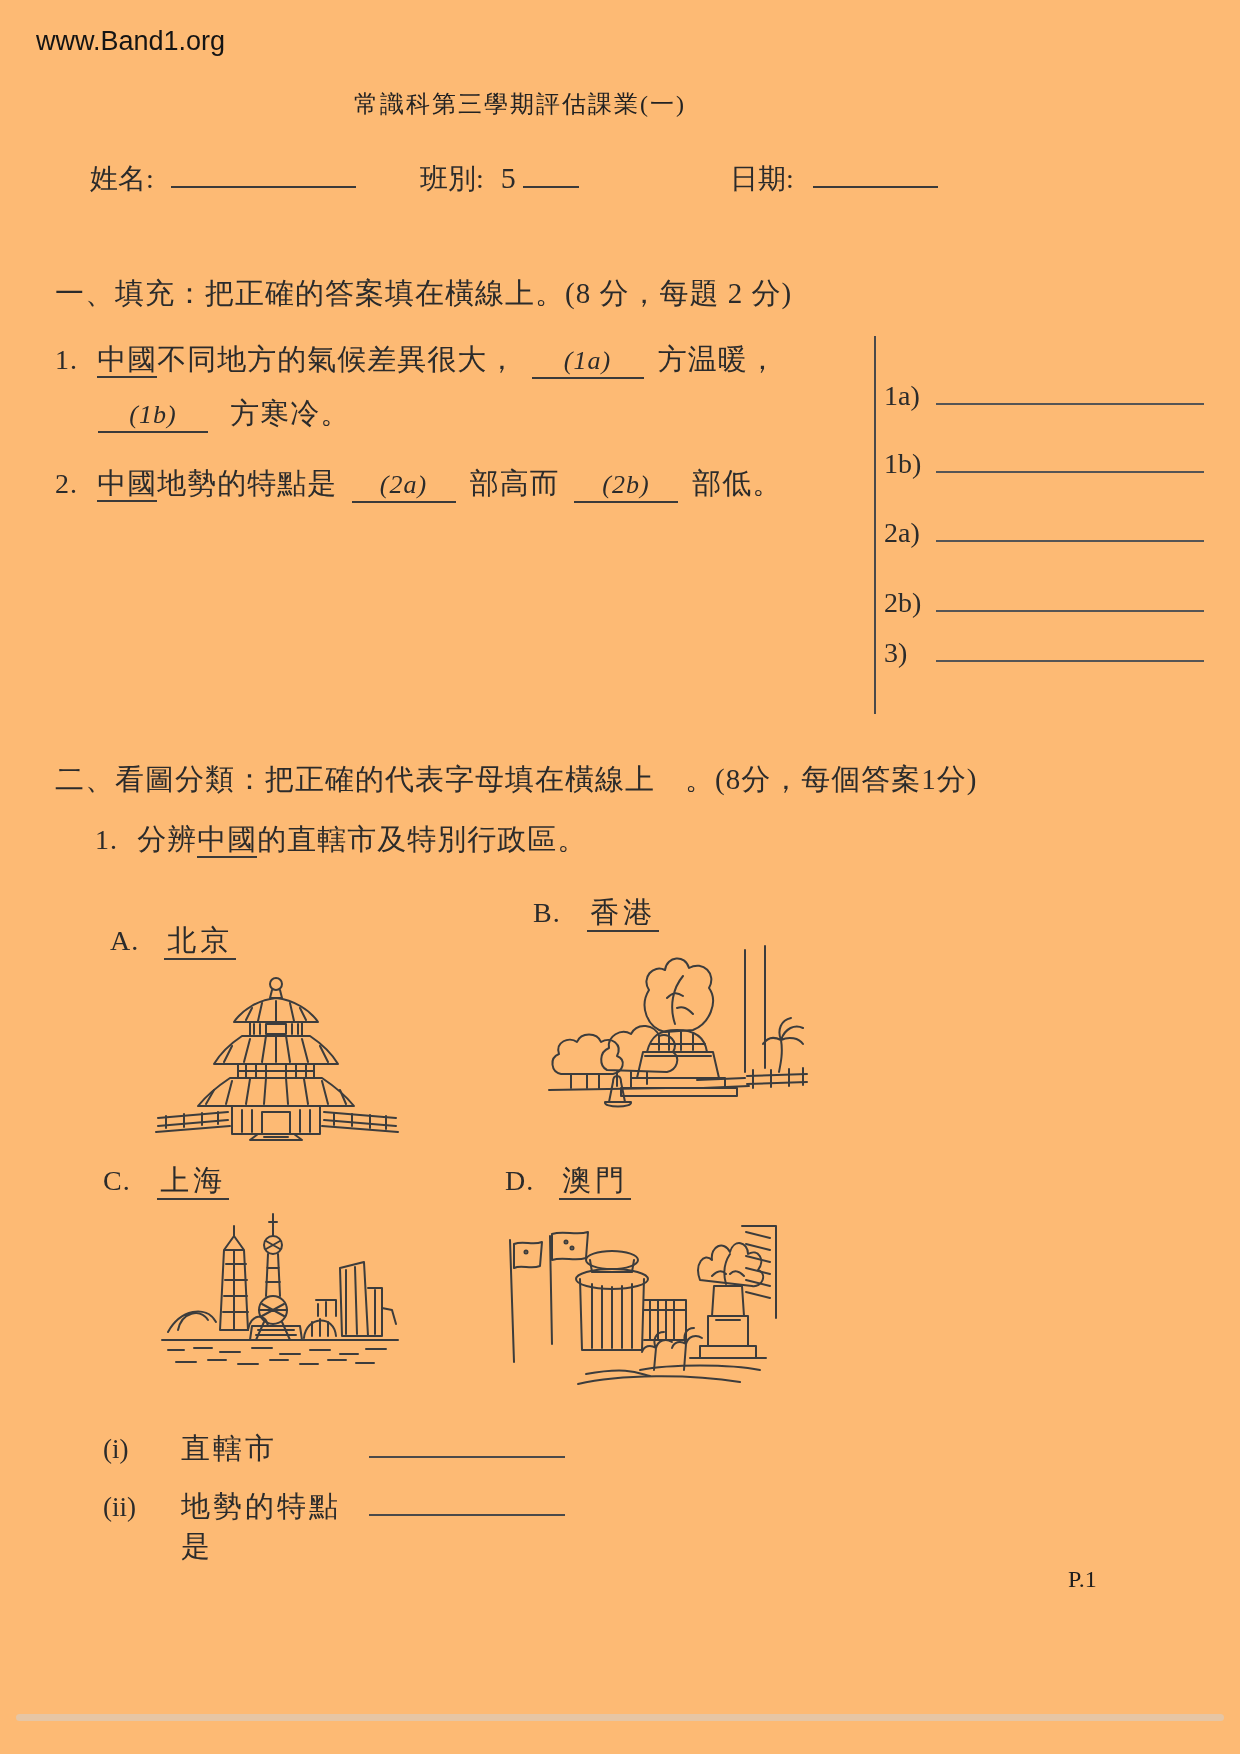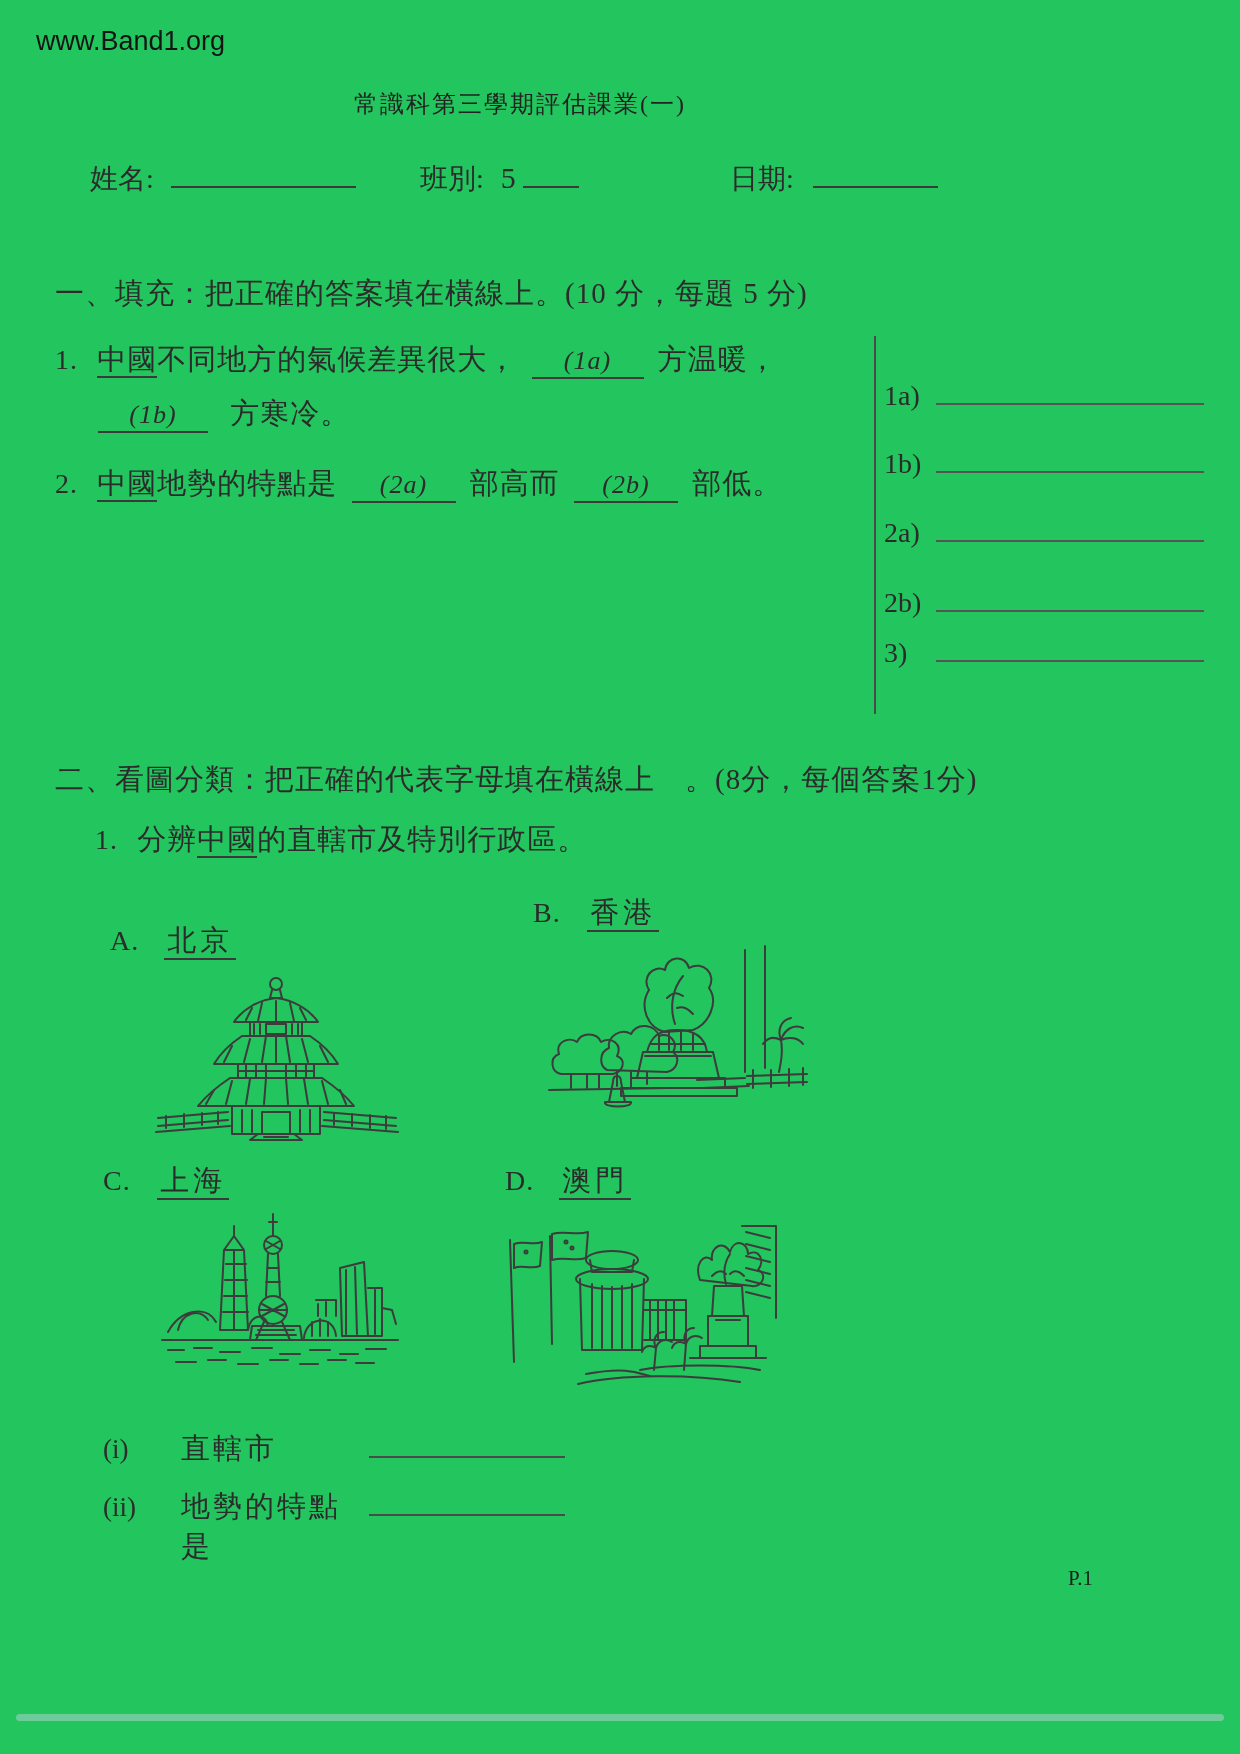--- a/index.html
+++ b/index.html
@@ -1,18 +1,18 @@
 <!DOCTYPE html>
 <html><head>
 <meta charset="utf-8">
 <style>
   html,body{margin:0;padding:0;background:#ffffff;}
   #page{
     position:relative;width:1240px;height:1754px;margin:0 auto;
-    background:#22c55e;overflow:hidden;
+    background:#fdba74;overflow:hidden;
     font-family:"Liberation Serif", serif;color:#2b2b2b;
   }
   .abs{position:absolute;}
   .watermark{font-family:"Liberation Sans", sans-serif;font-size:27px;color:#141414;}
   .doc-title{font-size:24px;letter-spacing:2px;color:#222;}
   .field-row{font-size:28px;white-space:nowrap;}
   .blankline{display:inline-block;border-bottom:2px solid #3a3a3a;height:1em;vertical-align:baseline;}
   .blank-labeled{display:inline-block;border-bottom:2px solid #3a3a3a;text-align:center;
     font-size:26px;padding:0 6px 1px 6px;margin:0 6px;color:#2b2b2b;font-style:italic;}
   .sec-heading{font-size:29px;letter-spacing:1px;white-space:nowrap;}
@@ -23,21 +23,21 @@
   .ans-row{display:flex;align-items:baseline;font-size:28px;}
   .ans-label{display:inline-block;width:52px;}
   .ans-line{display:inline-block;border-bottom:2px solid #555;height:1.05em;width:268px;}
   .opt-label{font-size:29px;letter-spacing:1px;white-space:nowrap;}
   .opt-letter{display:inline-block;width:46px;font-size:28px;}
   .opt-name{border-bottom:2px solid #3a3a3a;padding:0 3px 2px 3px;letter-spacing:4px;}
   .classify-row{display:flex;align-items:baseline;font-size:29px;}
   .cls-num{display:inline-block;width:78px;font-size:27px;}
   .cls-label{display:inline-block;width:188px;letter-spacing:3px;}
   .cls-line{display:inline-block;border-bottom:2px solid #4a4a4a;height:1.05em;width:196px;}
-  .pagenum{font-size:21px;color:#1d1d1d;}
+  .pagenum{font-size:24px;color:#1d1d1d;}
   .illustration svg{display:block;}
   .scan-artifact{background:#c9d5e2;opacity:.45;border-radius:4px;}
 </style>
 </head>
 <body>
 
 <div id="page">
 
   <div class="abs watermark" style="left:36px;top:26px;">www.Band1.org</div>
 
@@ -50,21 +50,21 @@
   <div class="abs field-row" style="left:420px;top:158px;">
     <span>班別:</span>
     <span style="margin-left:10px;font-size:30px;">5</span>
     <span class="blankline" style="width:56px;"></span>
   </div>
   <div class="abs field-row" style="left:730px;top:158px;">
     <span>日期:</span>
     <span class="blankline" style="width:125px;margin-left:12px;"></span>
   </div>
 
-  <div class="abs sec-heading" style="left:55px;top:274px;">一、填充：把正確的答案填在橫線上。(10 分，每題 5 分)</div>
+  <div class="abs sec-heading" style="left:55px;top:274px;">一、填充：把正確的答案填在橫線上。(8 分，每題 2 分)</div>
 
   <div class="abs q" style="left:55px;top:340px;">
     <span class="qnum">1.</span>
     <span class="u">中國</span><span>不同地方的氣候差異很大，</span>
     <span class="blank-labeled" style="min-width:100px;">(1a)</span>
     <span>方温暖，</span>
   </div>
   <div class="abs q" style="left:92px;top:394px;">
     <span class="blank-labeled" style="min-width:98px;">(1b)</span>
     <span style="margin-left:8px;">方寒冷。</span>

